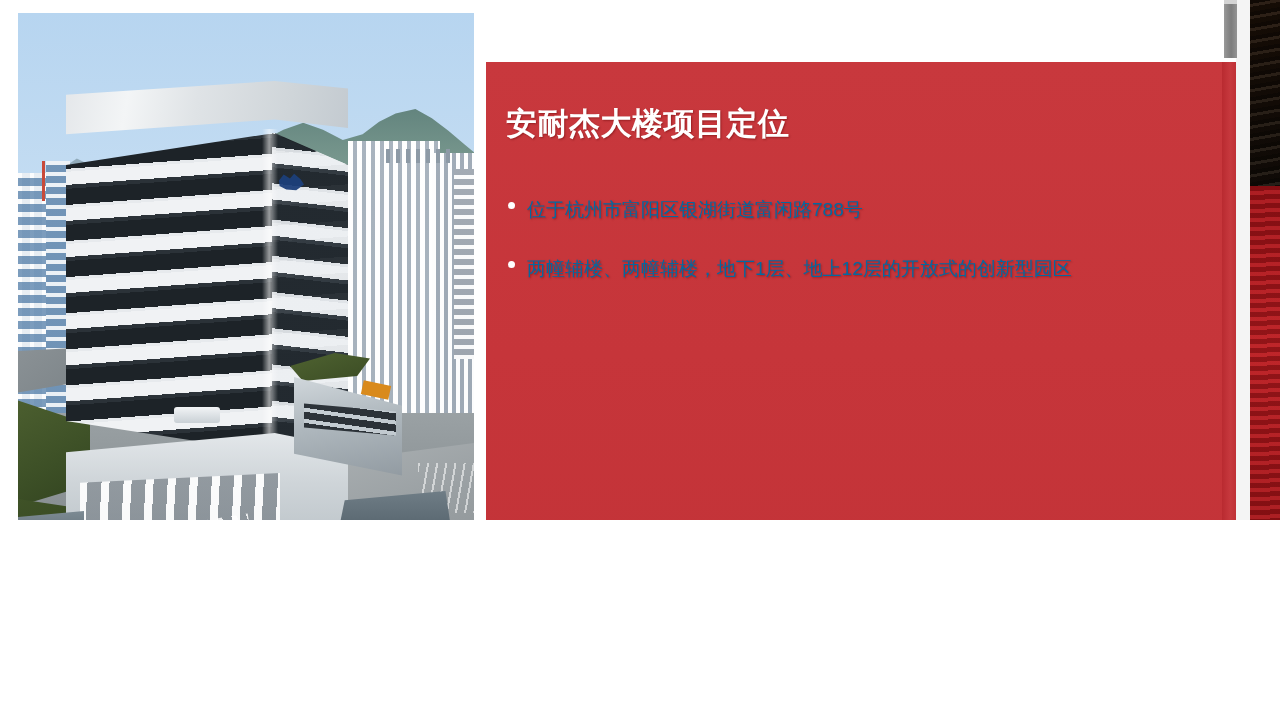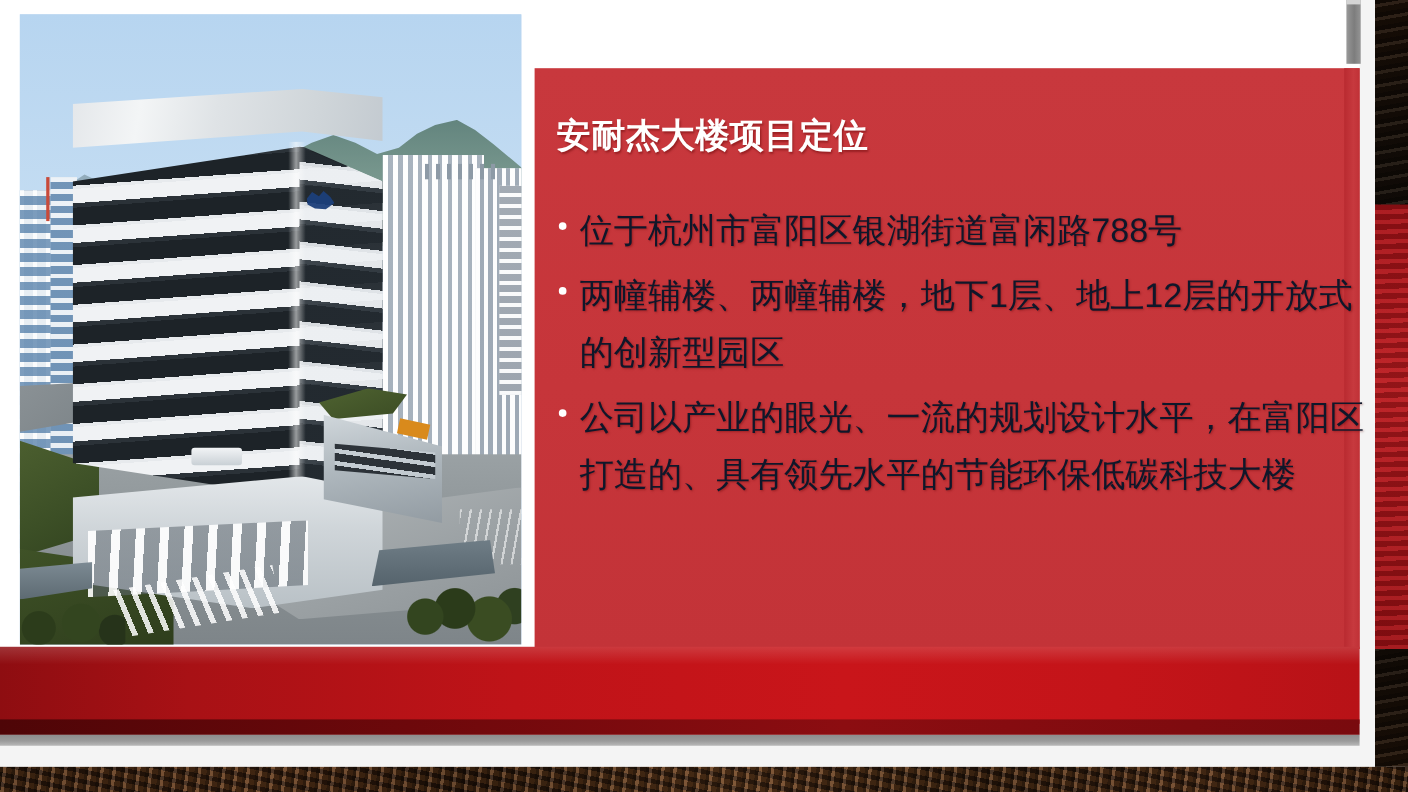--- a/index.html
+++ b/index.html
@@ -10,21 +10,21 @@
   body {
     width: 1280px;
     height: 720px;
     overflow: hidden;
     font-family: "Liberation Sans", "DejaVu Sans", sans-serif;
   }
 
   #slide {
     position: relative;
     width: 1280px;
-    height: 720px;
+    height: 520px;
     background: #f3f3f3;
     overflow: hidden;
   }
 
   
   .desk-bottom {
     position: absolute;
     left: 0;
     top: 697px;
     width: 1280px;
@@ -478,22 +478,22 @@
     position: absolute;
     left: 505px;
     top: 184px;
     width: 740px;
   }
   .bullet {
     position: relative;
     display: block;
     padding-left: 22px;
     margin-bottom: 7px;
-    color: #0f172a;
-    font-size: 31px;
+    color: #0369a1;
+    font-size: 19px;
     line-height: 52px;
     text-shadow: 1px 1px 2px rgba(90,0,0,.4);
   }
   .bullet .dot {
     position: absolute;
     left: 3px;
     top: 18px;
     width: 7px;
     height: 7px;
     border-radius: 50%;
@@ -598,23 +598,19 @@
 
   <div class="bullets">
     <div class="bullet">
       <span class="dot"></span>
       <span class="txt">位于杭州市富阳区银湖街道富闲路788号</span>
     </div>
     <div class="bullet">
       <span class="dot"></span>
       <span class="txt">两幢辅楼、两幢辅楼，地下1层、地上12层的开放式的创新型园区</span>
     </div>
-    <div class="bullet">
-      <span class="dot"></span>
-      <span class="txt">公司以产业的眼光、一流的规划设计水平，在富阳区打造的、具有领先水平的节能环保低碳科技大楼</span>
-    </div>
   </div>
 
   <div class="footer-band"></div>
   <div class="footer-band-gloss"></div>
   <div class="footer-dark"></div>
 
 </div>
 
 </body></html>

